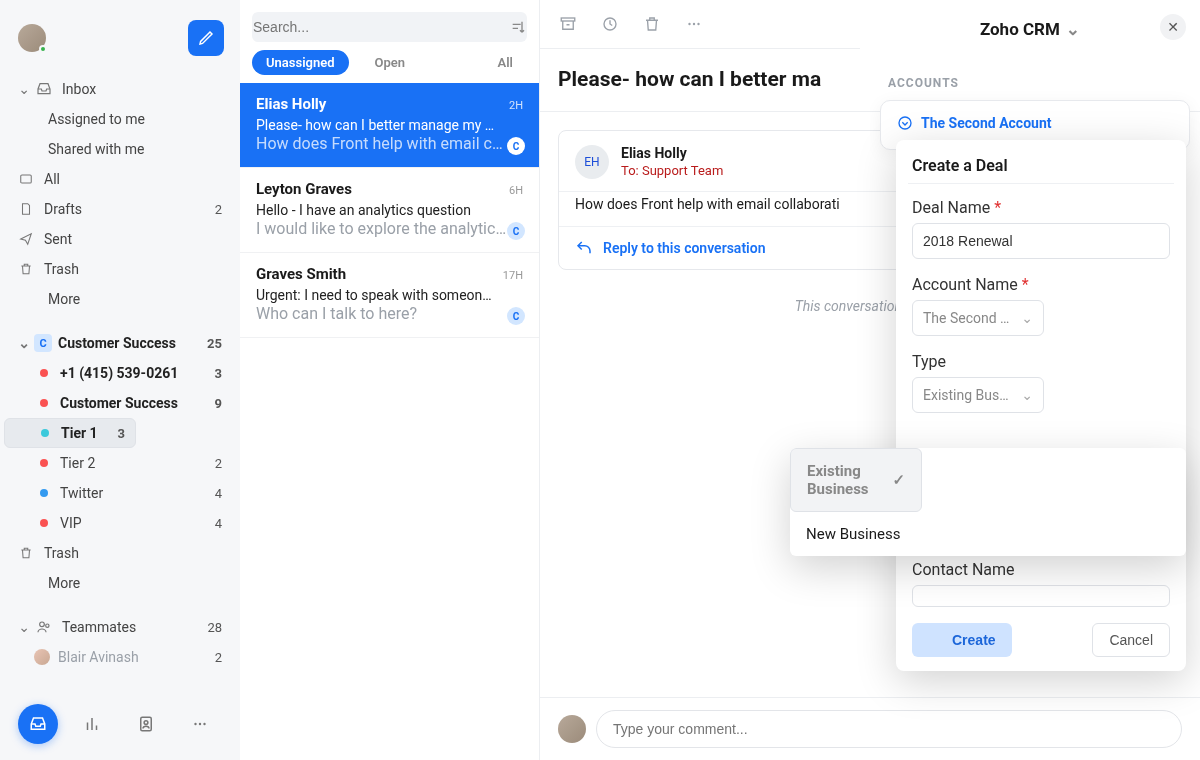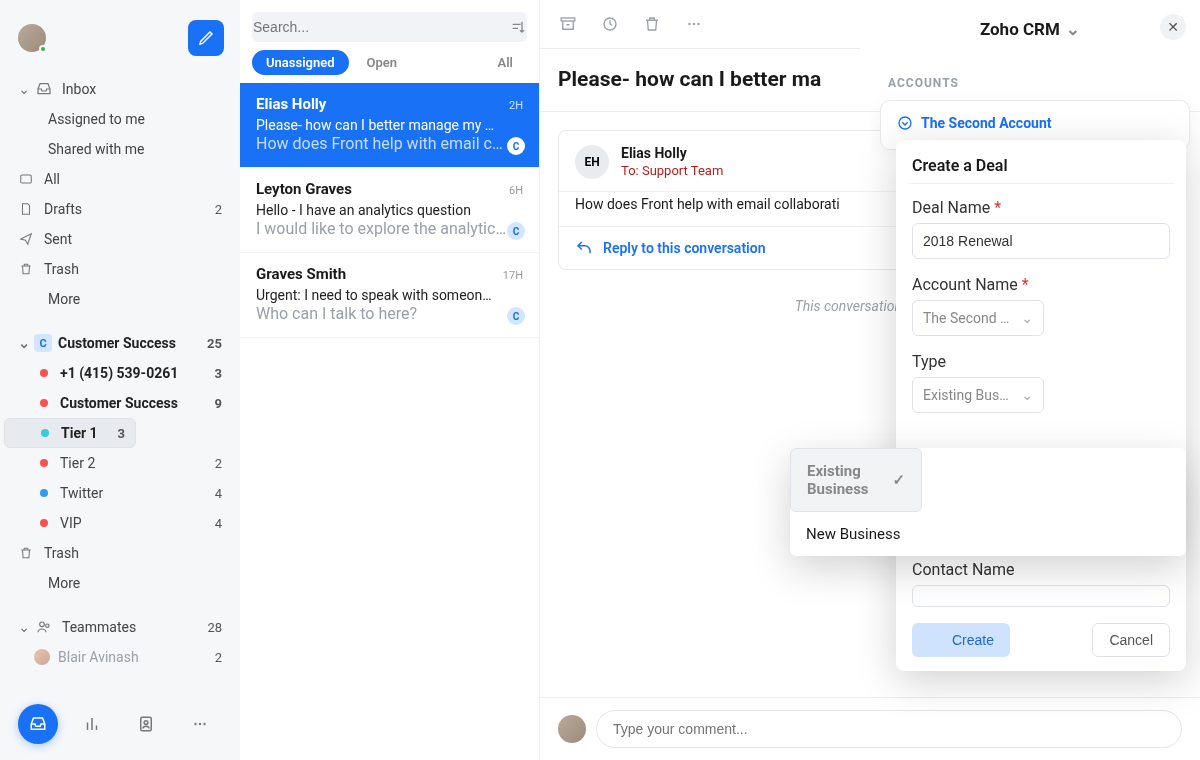--- a/index.html
+++ b/index.html
@@ -25,21 +25,21 @@
   .badge-c { display:inline-flex;width:18px;height:18px;border-radius:4px;background:#d2e6ff;color:#1971f5;font-size:11px;font-weight:700;align-items:center;justify-content:center;margin-right:6px;}
   .bottom-bar { margin-top:auto; display:flex; gap:14px; padding:0 0 16px 18px; }
   .circle-btn { width:40px;height:40px;border-radius:50%;display:flex;align-items:center;justify-content:center;color:#777;cursor:pointer;}
   .circle-btn.primary{background:#1971f5;color:#fff;box-shadow:0 2px 8px rgba(25,113,245,.35);}
 
   
   .list-col { width:300px; background:#fff; display:flex; flex-direction:column; border-right:1px solid #eceef1;}
   .search-wrap{padding:12px 12px 8px;}
   .search-box{display:flex;align-items:center;background:#f1f3f6;border-radius:6px;padding:7px 1px;}
   .search-box input{border:none;background:transparent;outline:none;flex:1;font-size:14px;color:#555;}
-  .tabs{display:flex;gap:4px;padding:0 12px 8px;}
+  .tabs{display:flex;gap:12px;padding:0 12px 8px;}
   .tab{flex:0 0 auto;padding:5px 14px;border-radius:14px;font-size:13px;font-weight:600;color:#888;cursor:pointer;}
   .tab.active{background:#1971f5;color:#fff;}
   .tab:last-child{margin-left:auto;}
   .conv{padding:12px 16px 14px;border-bottom:1px solid #f0f1f3;cursor:pointer;position:relative;}
   .conv.active{background:#1971f5;color:#fff;}
   .conv .row1{display:flex;justify-content:space-between;align-items:baseline;}
   .conv .from{font-weight:700;font-size:15px;}
   .conv.active .from{color:#fff;}
   .conv .time{font-size:11px;color:#999;}
   .conv.active .time{color:rgba(255,255,255,.8);}
@@ -50,21 +50,21 @@
   .asn{position:absolute;right:14px;bottom:12px;width:18px;height:18px;border-radius:50%;background:#d2e6ff;color:#1971f5;font-size:10px;font-weight:700;display:flex;align-items:center;justify-content:center;}
   .conv.active .asn{background:#fff;color:#1971f5;}
 
   
   .conv-view{flex:1;min-width:0;background:#fff;display:flex;flex-direction:column;position:relative;}
   .cv-tools{display:flex;gap:22px;align-items:center;padding:14px 18px;border-bottom:1px solid #eceef1;color:#9ba1a9;}
   .tool{width:20px;height:20px;display:flex;align-items:center;justify-content:center;cursor:pointer;}
   .cv-subject{font-size:21px;font-weight:700;padding:18px 18px 20px;border-bottom:1px solid #eceef1;white-space:nowrap;overflow:hidden;}
   .msg{border:1px solid #e6e8ec;border-radius:8px;margin:18px 18px 8px;}
   .msg-head{display:flex;gap:12px;padding:14px 16px 12px;}
-  .av-initials{width:34px;height:34px;border-radius:50%;background:#e9ecef;color:#000000;display:flex;align-items:center;justify-content:center;font-size:12px;font-weight:700;}
+  .av-initials{width:34px;height:34px;border-radius:50%;background:#e9ecef;color:#1d4ed8;display:flex;align-items:center;justify-content:center;font-size:12px;font-weight:400;}
   .msg-from{font-weight:700;}
   .msg-to{color:#b91c1c;font-size:13px;margin-top:2px;}
   .msg-body{padding:4px 16px 14px;border-top:1px solid #eef0f3;white-space:nowrap;overflow:hidden;}
   .reply-row{display:flex;align-items:center;gap:10px;color:#1971f5;font-weight:600;padding:12px 16px;border-top:1px solid #eef0f3;cursor:pointer;}
   .cv-note{color:#9aa0a8;font-style:italic;text-align:center;padding:20px 0;}
   .compose-row{position:absolute;left:0;right:0;bottom:0;display:flex;align-items:center;gap:10px;padding:12px 18px;border-top:1px solid #eceef1;background:#fff;}
   .compose-row input{flex:1;border:1px solid #e3e5e9;border-radius:20px;padding:10px 16px;font-size:14px;outline:none;color:#555;}
 
   
   .crm-panel{position:absolute;top:0;right:0;width:340px;height:58px;background:#fff;display:flex;align-items:center;justify-content:center;z-index:15;}
@@ -79,21 +79,21 @@
   .deal-pop{position:absolute;top:140px;right:14px;width:290px;background:#fff;border-radius:8px;box-shadow:0 10px 40px rgba(0,0,0,.18);z-index:30;padding:16px 16px 14px;}
   .deal-pop h3{font-size:16px;font-weight:600;margin-bottom:6px;}
   .hr{height:1px;background:#eef0f3;margin:8px -4px 14px;}
   .fld-label{font-size:16px;color:#333;margin-bottom:6px;}
   .req{color:#e03131;}
   .txt-input, .sel{width:100%;border:1px solid #dfe2e7;border-radius:6px;padding:9px 10px;font-size:14px;outline:none;color:#333;}
   .sel{display:flex;align-items:center;justify-content:space-between;color:#888;cursor:pointer; width: 132px;}
   .fld{margin-bottom:16px;}
   .deal-actions{display:flex;justify-content:space-between;margin-top:4px;}
   .btn{padding:8px 16px;border-radius:6px;font-size:14px;cursor:pointer;border:none;}
-  .btn-primary{background:#cfe3ff;color:#1c66d9;font-weight:400;padding-left:40px;}
+  .btn-primary{background:#cfe3ff;color:#1c66d9;font-weight:700;padding-left:40px;}
   .btn-ghost{background:#fff;border:1px solid #dfe2e7;color:#555;}
 
   
   .type-dd{position:absolute;top:448px;left:790px;width:396px;background:#fff;border-radius:6px;box-shadow:0 12px 40px rgba(0,0,0,.18);z-index:40;overflow:hidden;}
   .dd-item{padding:13px 16px;font-size:15px;cursor:pointer;display:flex;justify-content:space-between;align-items:center;}
   .dd-item.sel{background:#f2f3f5;font-weight:700;}
 
   svg{display:block;}
 </style>
 </head>

